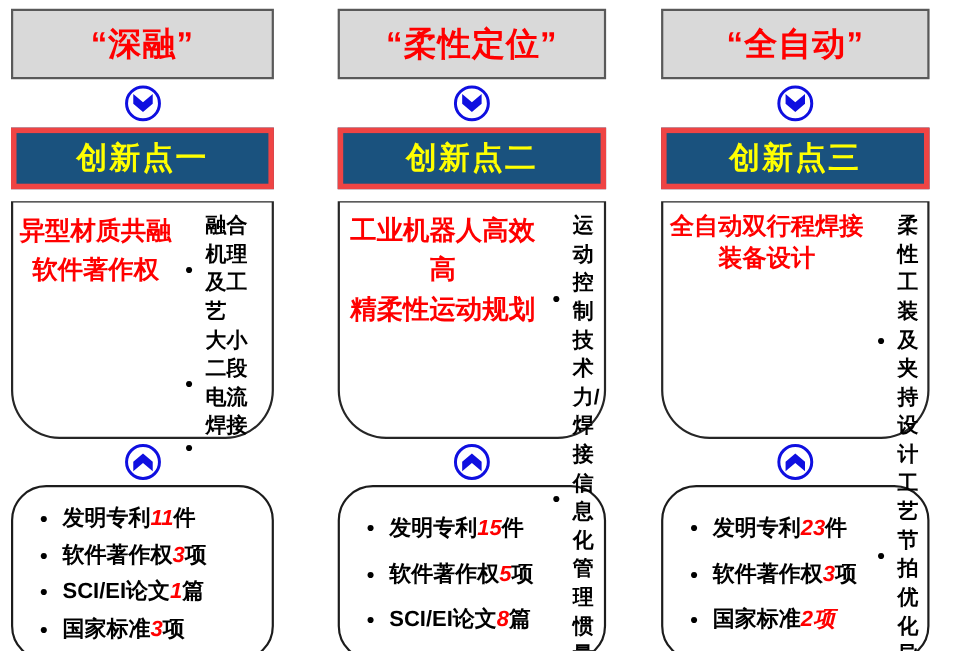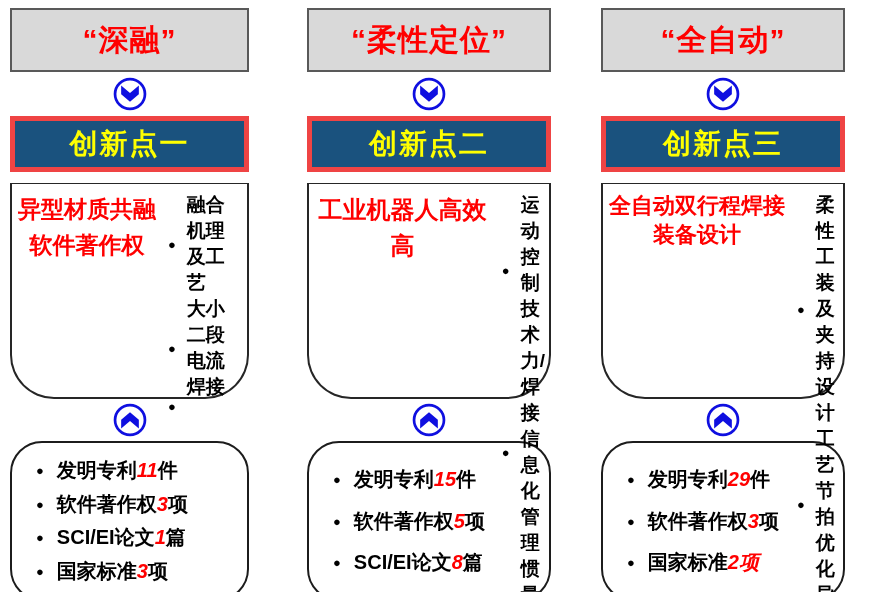--- a/index.html
+++ b/index.html
@@ -129,20 +129,21 @@
         <circle cx="50" cy="50" r="44" fill="#ffffff" stroke="#0F0FE0" stroke-width="8"></circle>
         <polygon points="24,25 50,47 76,25 76,51 50,73 24,51" fill="#0F0FE0"></polygon>
       </svg>
     </div>
     <div class="innovation-header">
       <span class="innovation-title">创新点二</span>
     </div>
     <div class="content-box">
       <div class="content-title">
         <div>工业机器人高效高</div>
+        <div>精柔性运动规划</div>
       </div>
       <ul class="bullet-list">
         <li class="bullet-item">
           <span class="dot">●</span>
           <span>运动控制技术</span>
         </li>
         <li class="bullet-item">
           <span class="dot">●</span>
           <span>力/焊接信息化管理</span>
         </li>
@@ -212,21 +213,21 @@
     <div class="arrow-wrap lower">
       <svg class="chevron-svg" width="34" height="34" viewBox="0 0 100 100">
         <circle cx="50" cy="50" r="44" fill="#ffffff" stroke="#0F0FE0" stroke-width="8"></circle>
         <polygon points="24,75 50,53 76,75 76,49 50,27 24,49" fill="#0F0FE0"></polygon>
       </svg>
     </div>
     <div class="results-box">
       <ul class="results-list">
         <li class="result-item">
           <span class="dot">●</span>
-          <span><span>发明专利</span><span class="red">29</span><span>件</span></span>
+          <span><span>发明专利</span><span class="red">23</span><span>件</span></span>
         </li>
         <li class="result-item">
           <span class="dot">●</span>
           <span><span>软件著作权</span><span class="red">3</span><span>项</span></span>
         </li>
         <li class="result-item">
           <span class="dot">●</span>
           <span><span>国家标准</span><span class="red">2项</span><span></span></span>
         </li>
       </ul>

